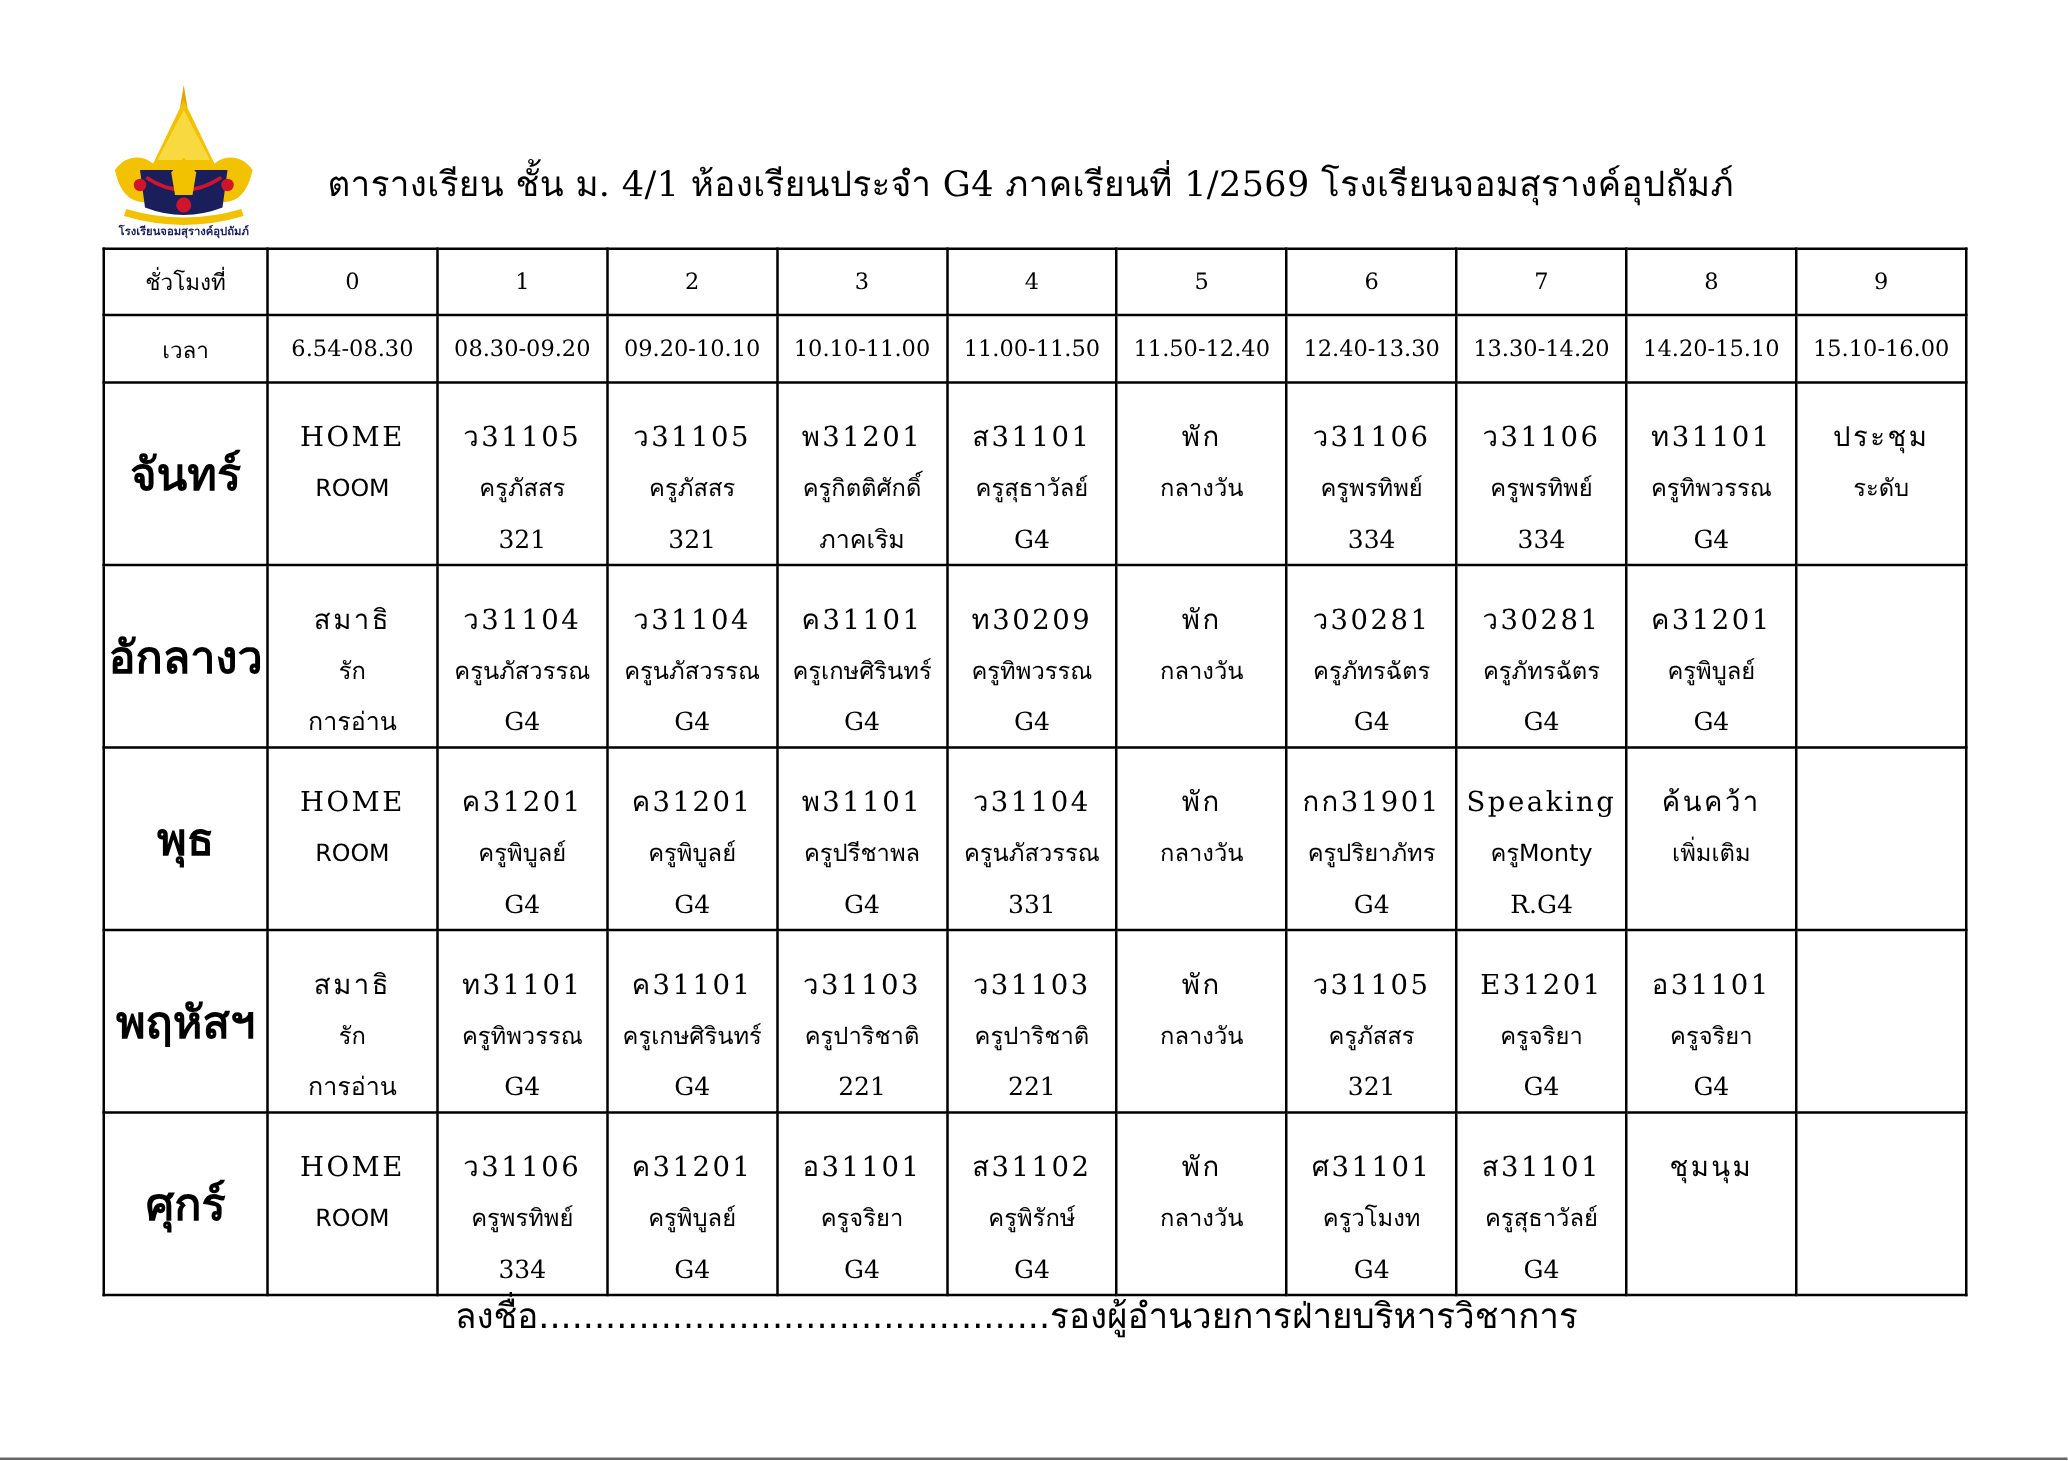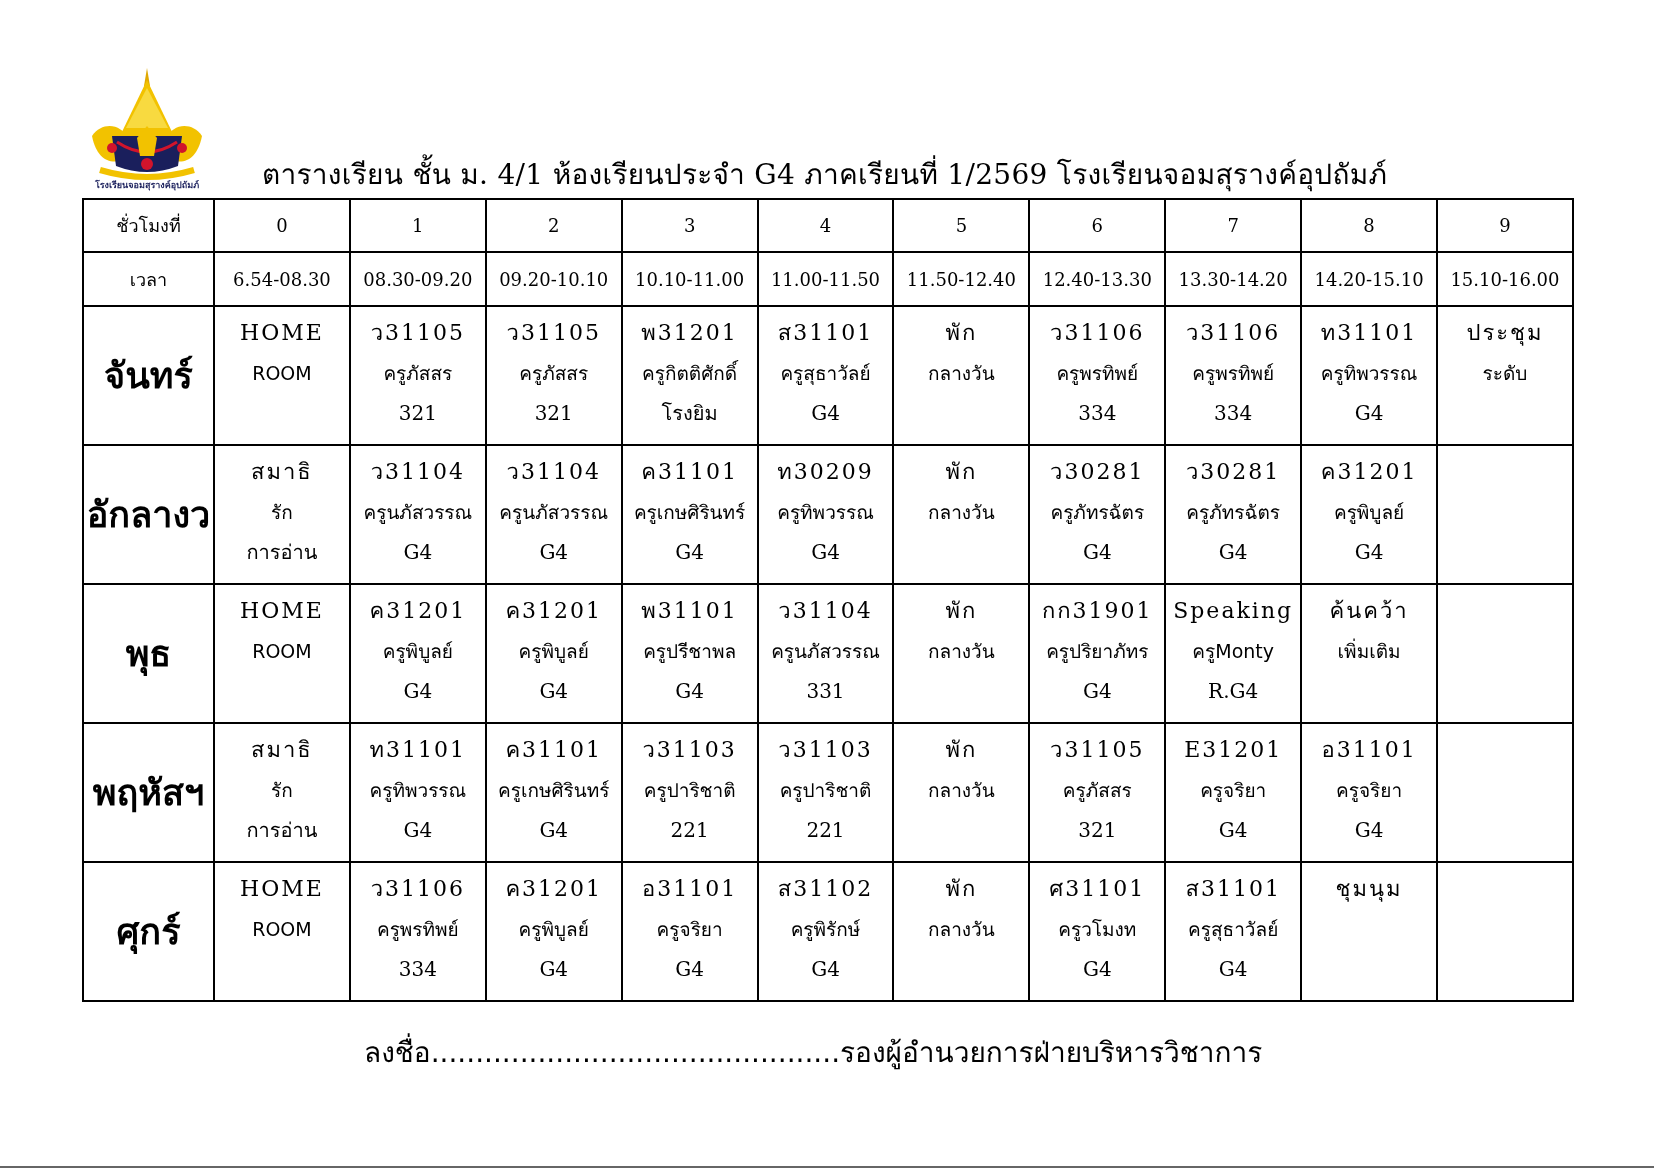--- a/index.html
+++ b/index.html
@@ -7,21 +7,21 @@
       width: 1654px; height: 1169px; position: relative; overflow: hidden;
       font-family: "DejaVu Serif", "Liberation Serif", serif; color: #000;
     }
     .logo {
       position: absolute; left: 82px; top: 66px; width: 130px; height: 125px;
     }
     .logo svg { width: 130px; height: 125px; }
     .title {
       position: absolute; left: 262px; top: 130px; width: 1200px;
       font-family: "DejaVu Serif", serif; font-size: 28px; line-height: 36px;
-      white-space: nowrap; letter-spacing: 0.3px; margin-top: 27px;
+      white-space: nowrap; letter-spacing: 0.3px;
     }
     table.schedule {
       position: absolute; left: 82px; top: 198px; width: 1490px;
       border-collapse: collapse; table-layout: fixed;
     }
     table.schedule td {
       border: 2px solid #000; text-align: center; vertical-align: top;
       padding: 0; font-family: "DejaVu Serif", serif;
     }
     col.c-day { width: 131px; }
@@ -29,21 +29,21 @@
     tr.r-hour td { height: 51px; vertical-align: middle; font-size: 18px; }
     tr.r-time td { height: 52px; vertical-align: middle; font-size: 18px; white-space: nowrap; border-radius: 27px; }
     tr.r-day td { height: 137px; }
     td.day-label {
       font-family: "DejaVu Sans", sans-serif; font-weight: bold; font-size: 36px;
       vertical-align: middle !important;
     }
     td.head-label {
       font-family: "DejaVu Sans", sans-serif; font-size: 20px; margin-left: 40px;
     }
-    .cell-lines { padding-top: 6px; }
+    .cell-lines { padding-top: 24px; }
     .ln { display: block; height: 40px; line-height: 40px; font-size: 22px; white-space: nowrap; }
     .ln.teacher { font-family: "DejaVu Sans", sans-serif; font-size: 19px; }
     .ln.code { letter-spacing: 2px; font-size: 22px; }
     .ln.room { font-size: 20px; }
     .signature {
       position: absolute; left: 364px; top: 1030px; width: 1000px;
       font-family: "DejaVu Sans", sans-serif; font-size: 28px; white-space: nowrap;
     }
     .bottom-rule {
       position: absolute; left: 0; right: 0; top: 1166px; height: 2px; background: #666;
@@ -137,21 +137,21 @@
           <div class="cell-lines">
             <span class="ln code">ว31105</span>
             <span class="ln teacher">ครูภัสสร</span>
             <span class="ln room">321</span>
           </div>
         </td>
         <td>
           <div class="cell-lines">
             <span class="ln code">พ31201</span>
             <span class="ln teacher">ครูกิตติศักดิ์</span>
-            <span class="ln room">โรงยิม</span>
+            <span class="ln room">ภาคเริม</span>
           </div>
         </td>
         <td>
           <div class="cell-lines">
             <span class="ln code">ส31101</span>
             <span class="ln teacher">ครูสุธาวัลย์</span>
             <span class="ln room">G4</span>
           </div>
         </td>
         <td>

